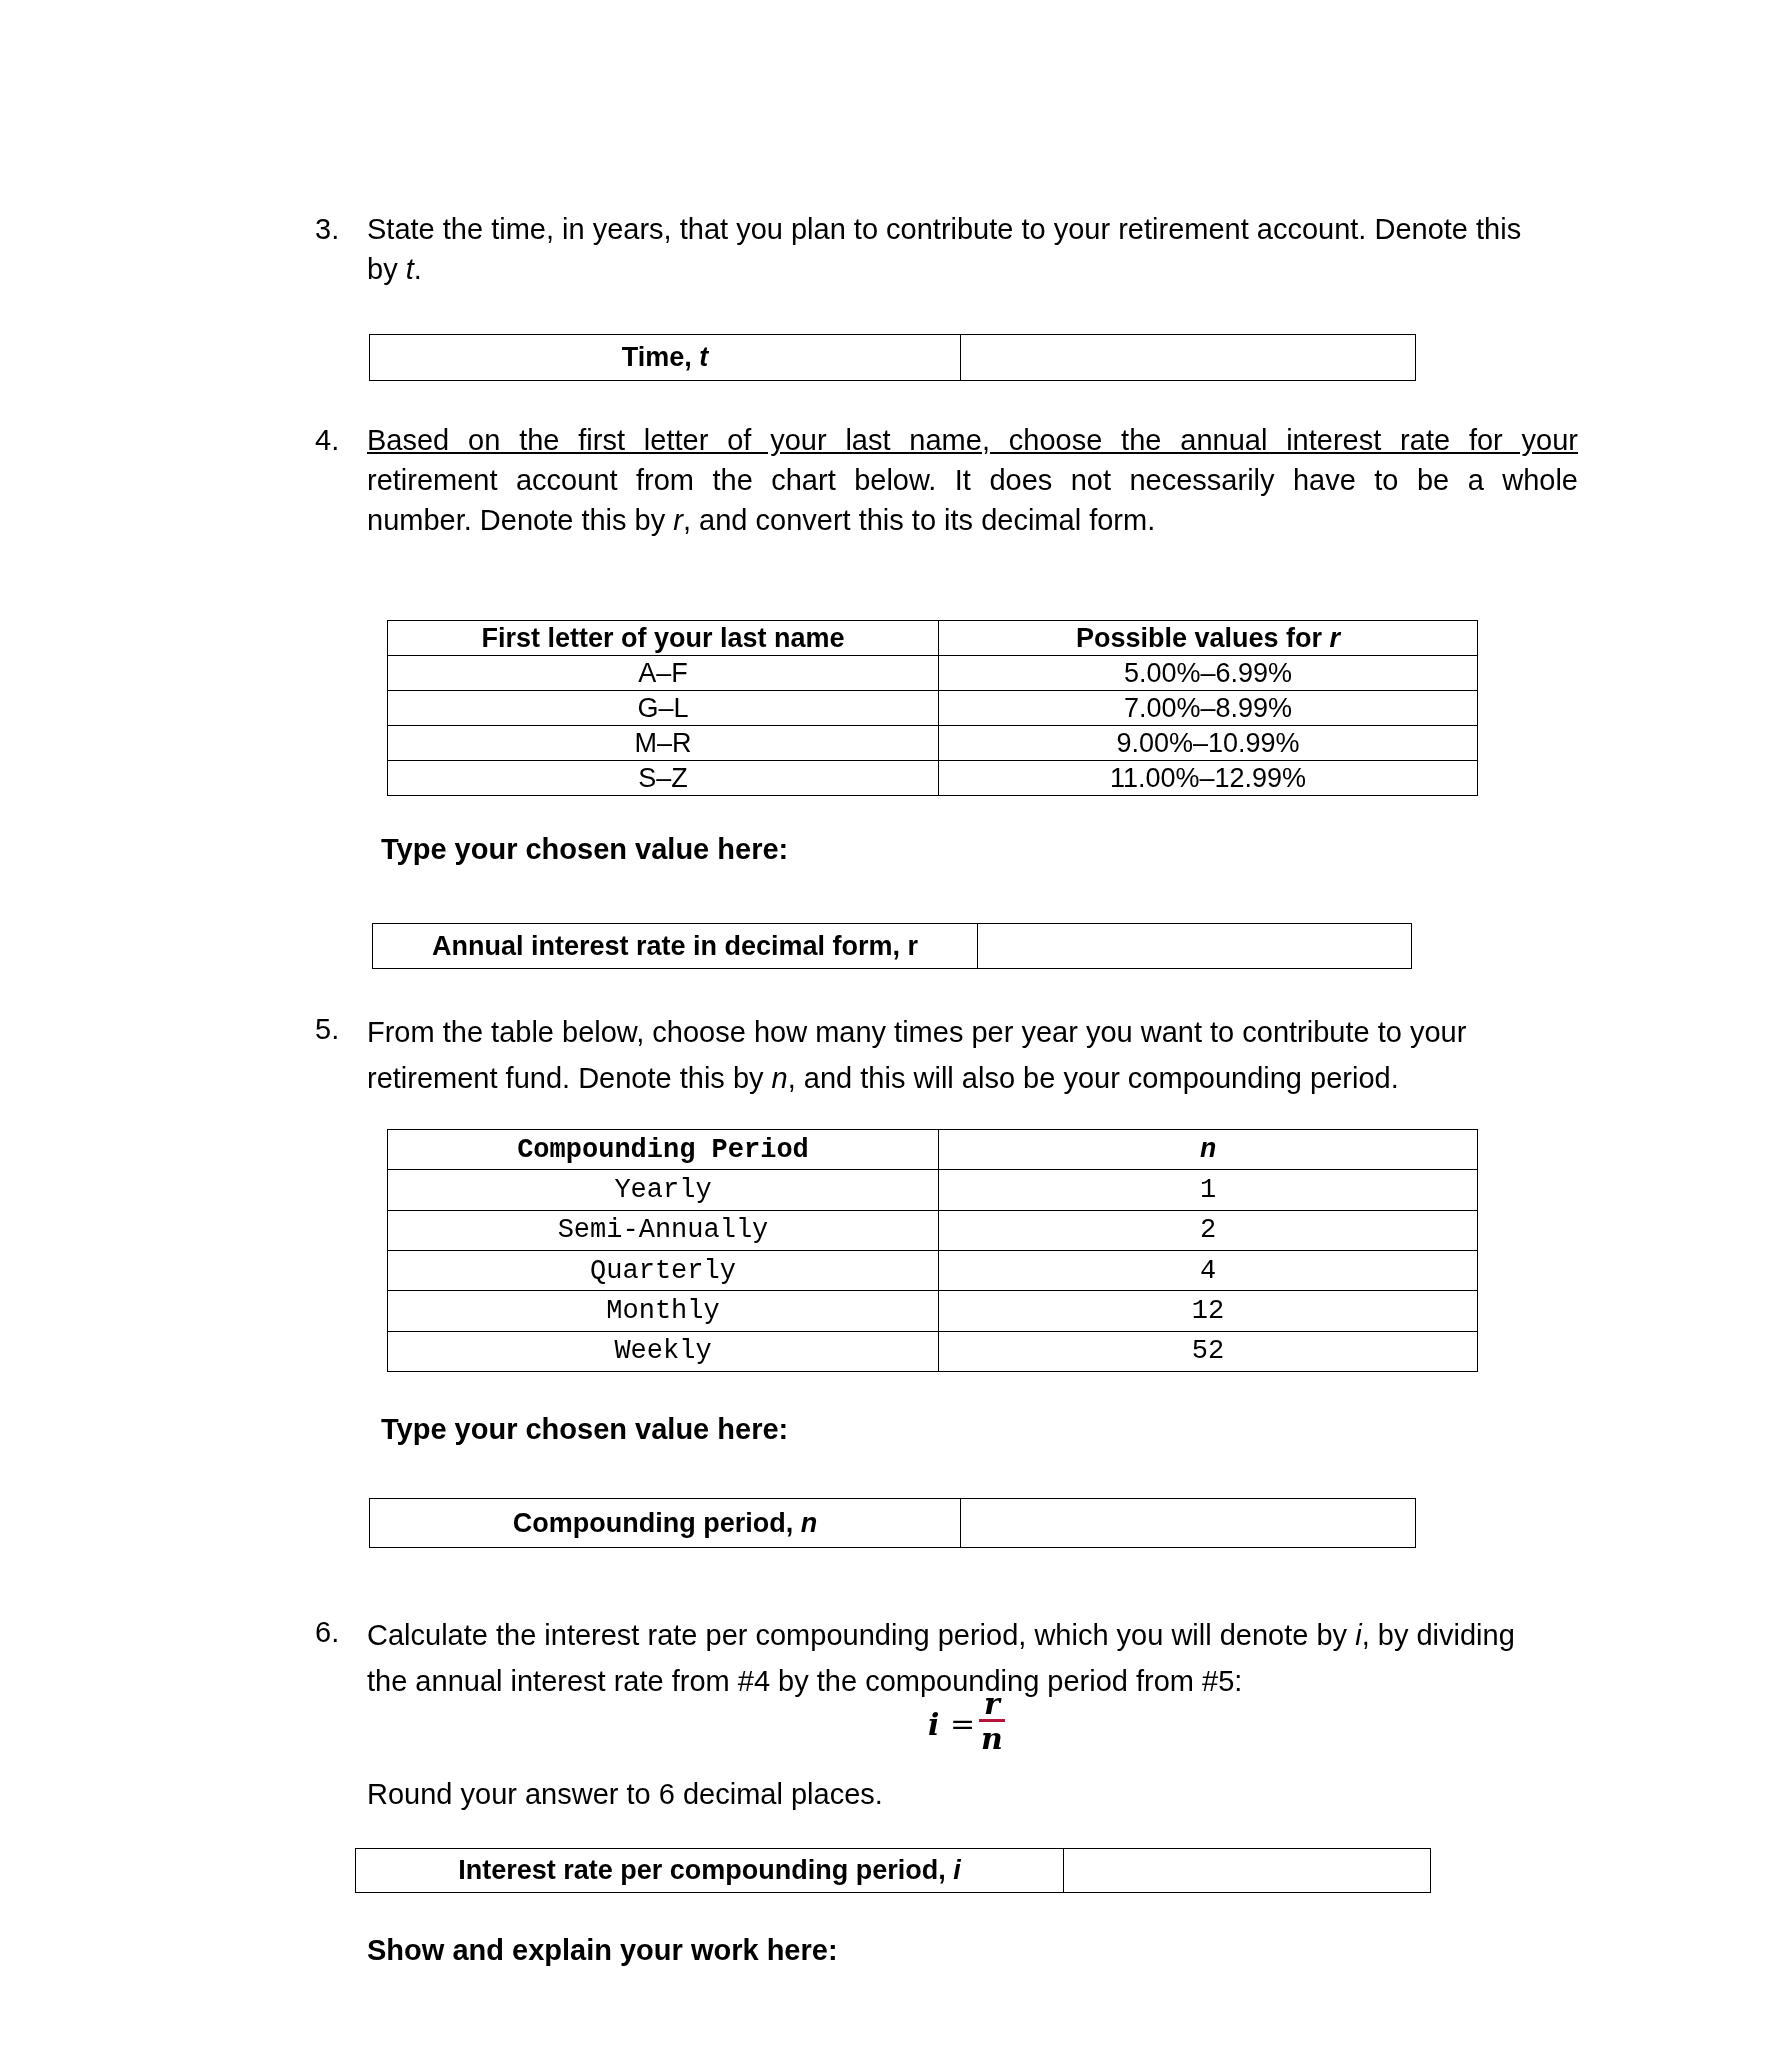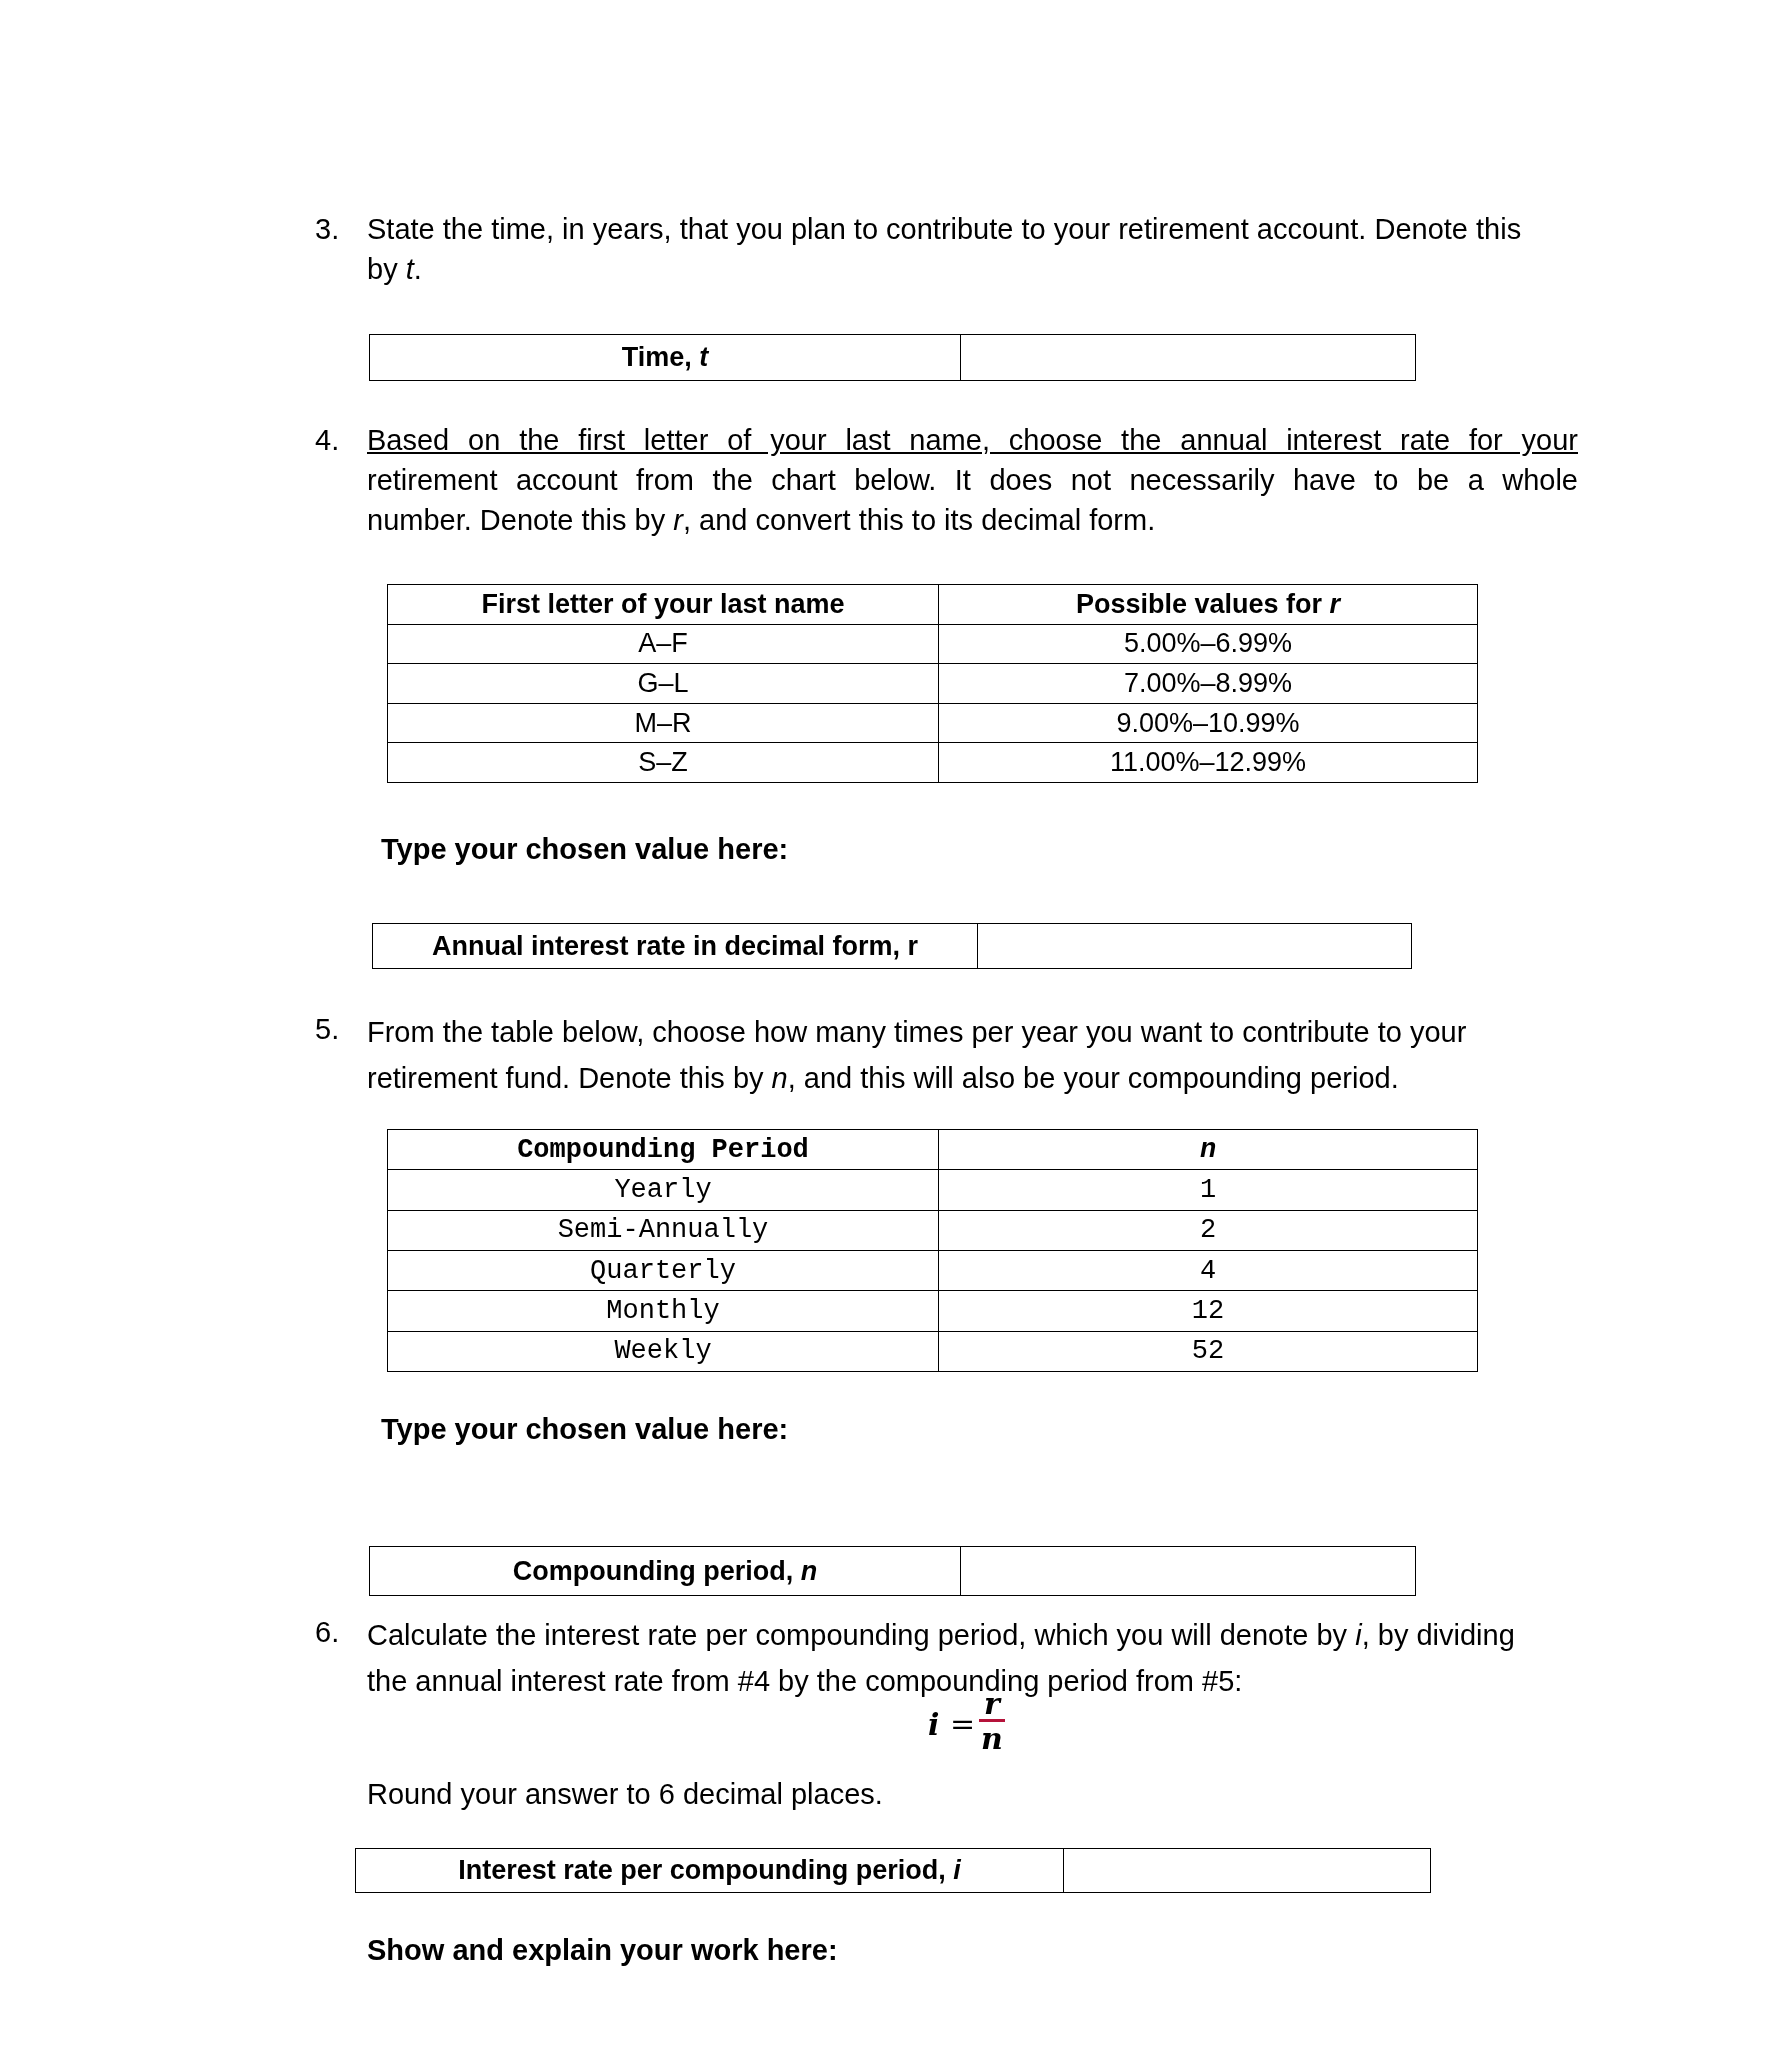--- a/index.html
+++ b/index.html
@@ -43,21 +43,21 @@
 </tbody>
   </table>
 
 <div class="num" style="left:315px; top:420px;">4.</div>
 <div class="abs para" style="left:367px; top:420px; width:1211px;">
   <div class="justify" style="text-align-last:justify;text-decoration:underline;">Based on the first letter of your last name, choose the annual interest rate for your</div>
   <div class="justify" style="text-align-last:justify;">retirement account from the chart below. It does not necessarily have to be a whole</div>
   <div><span>number. Denote this by </span><i>r</i><span>, and convert this to its decimal form.</span></div>
 </div>
 
-<table class="grid" style="left:387px; top:584px; width:1090px; height:199px;">
+<table class="grid" style="left:387px; top:620px; width:1090px; height:176px;">
   <colgroup>
       <col style="width:551px">
       <col style="width:539px">
     </colgroup>
   <tbody>
       <tr class="hdr">
     <td>First letter of your last name</td>
     <td><span>Possible values for </span><i>r</i></td>
   </tr>
   <tr>
@@ -128,21 +128,21 @@
   </tr>
   <tr>
     <td>Weekly</td>
     <td>52</td>
   </tr>
 </tbody>
   </table>
 
 <div class="abs label-bold" style="left:381px; top:1413px;">Type your chosen value here:</div>
 
-<table class="grid" style="left:369px; top:1498px; width:1045px; height:50px;margin-top:48px;">
+<table class="grid" style="left:369px; top:1498px; width:1045px; height:50px;">
   <colgroup>
       <col style="width:591px">
       <col style="width:455px">
     </colgroup>
   <tbody>
       <tr>
     <td class="bold"><span>Compounding period, </span><i>n</i></td>
     <td class="answer-cell"></td>
   </tr>
 </tbody>

